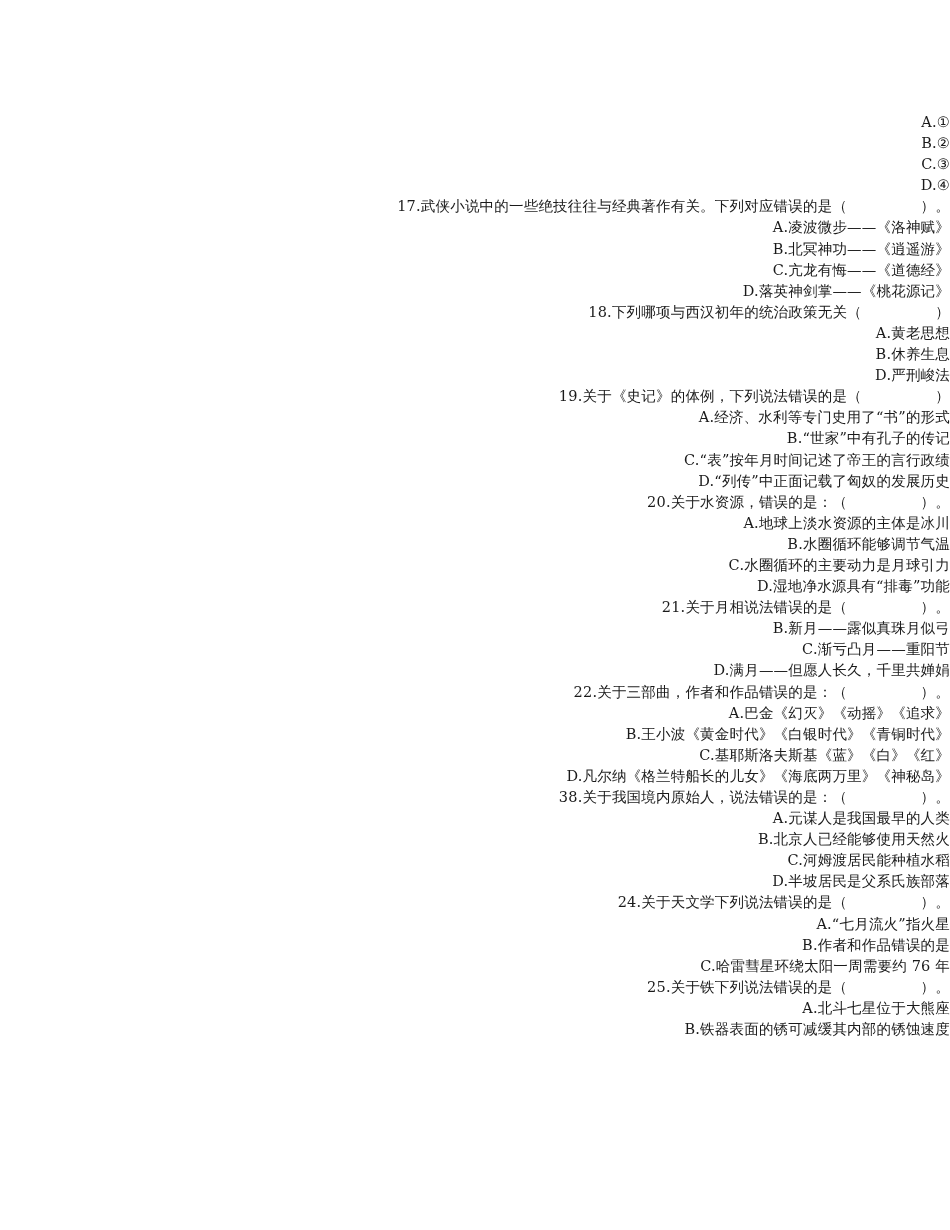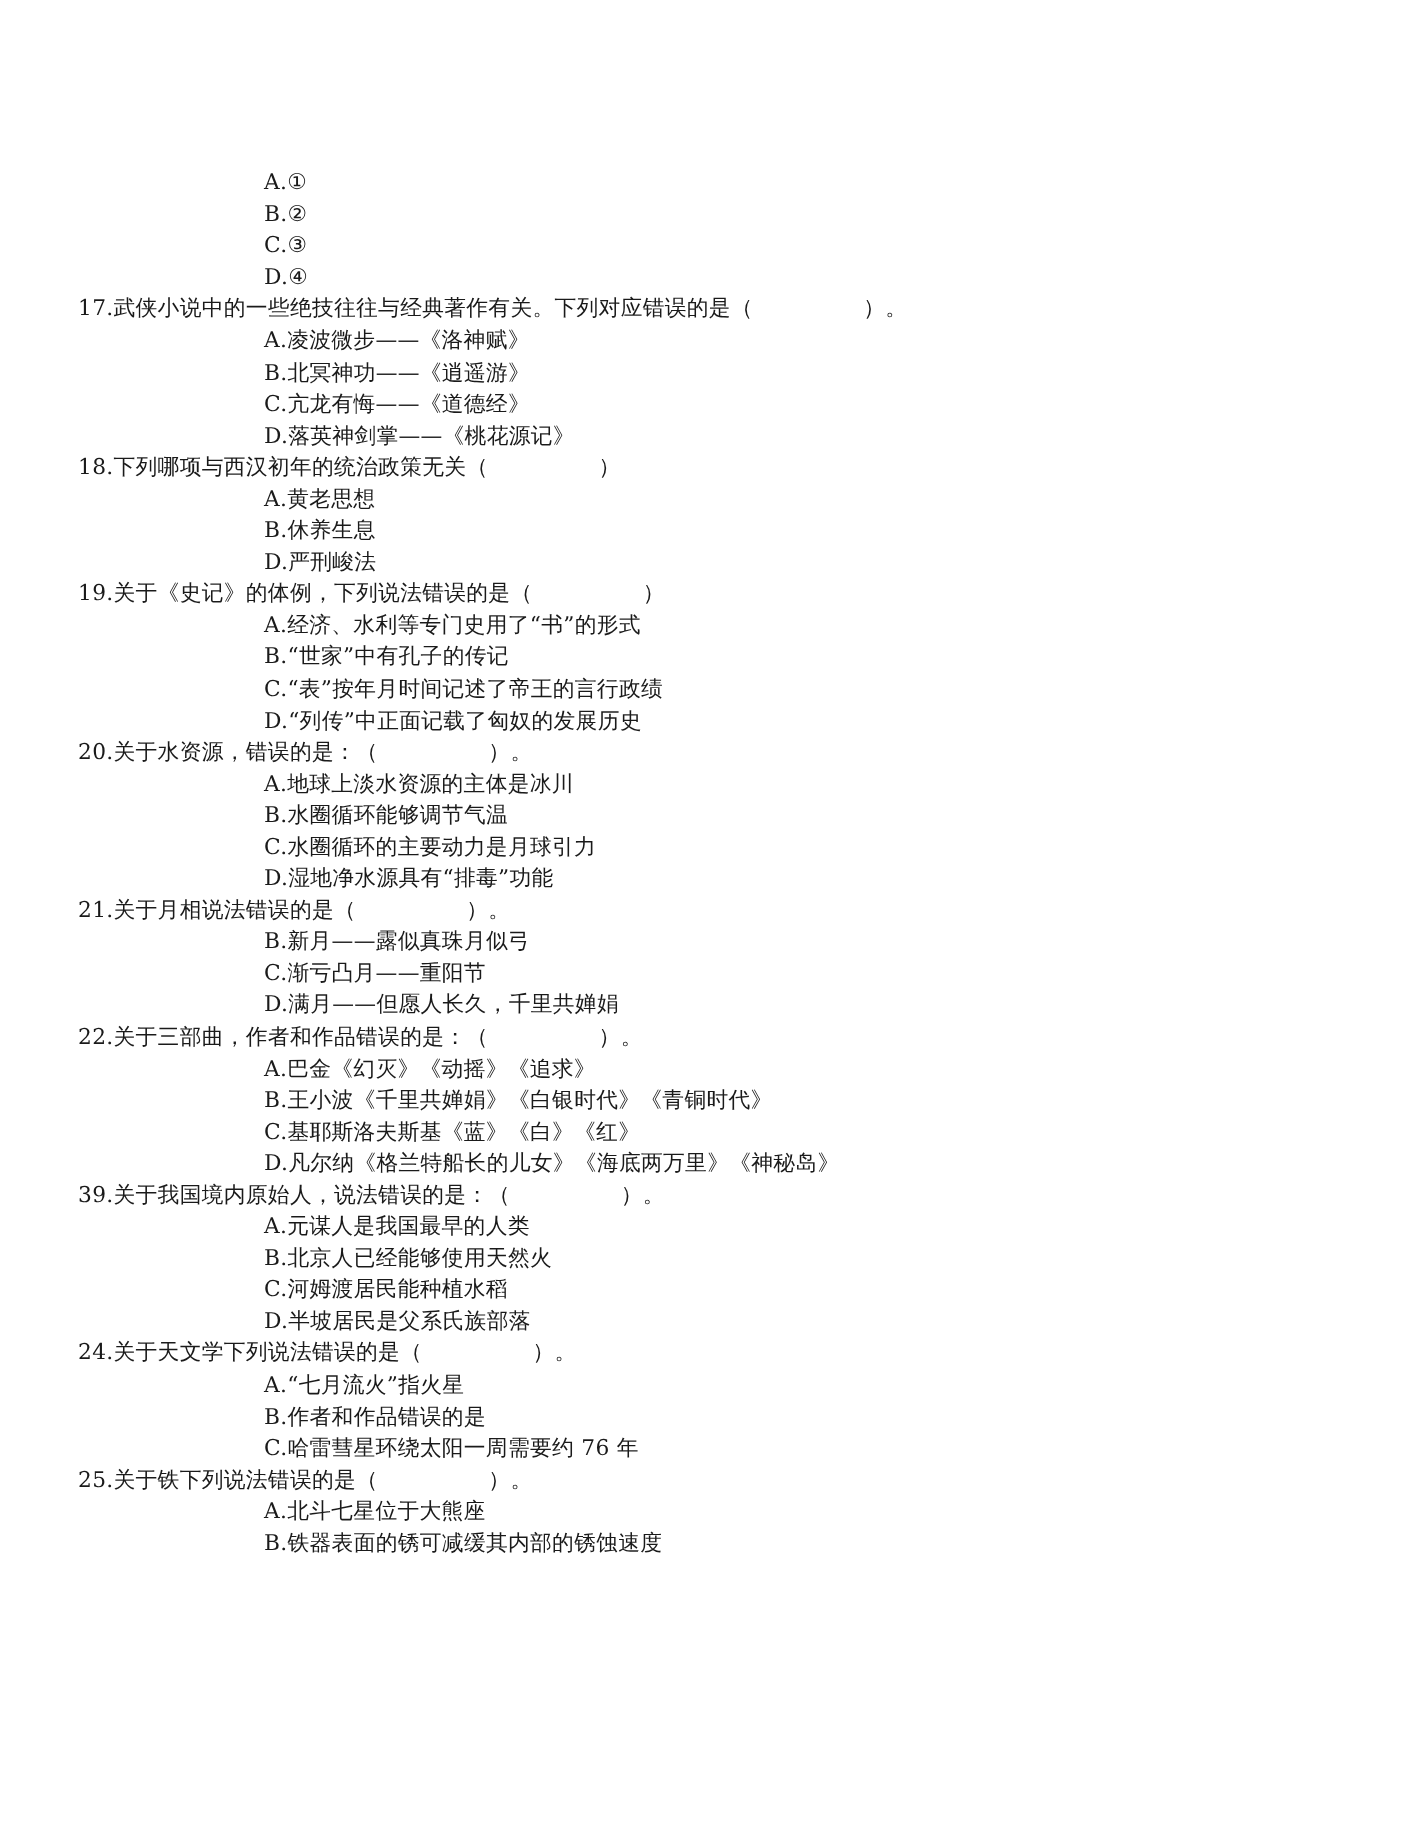--- a/index.html
+++ b/index.html
@@ -21,20 +21,21 @@
       top: 112px;
       width: 950px;
     }
     .line {
       position: relative;
       height: 21.1px;
       line-height: 21px;
       font-size: 14.5px;
       white-space: pre;
       letter-spacing: 0.2px;
+      text-align: right;
     }
     .q-stem {
       padding-left: 52px;
     }
     .q-option {
       padding-left: 176px;
     }
   </style>
 </head>
 <body>
@@ -82,27 +83,27 @@
   <div>
     <div class="line q-stem">21.关于月相说法错误的是（　　　　　）。</div>
     <div class="line q-option">B.新月——露似真珠月似弓</div>
     <div class="line q-option">C.渐亏凸月——重阳节</div>
     <div class="line q-option">D.满月——但愿人长久，千里共婵娟</div>
   </div>
 
   <div>
     <div class="line q-stem">22.关于三部曲，作者和作品错误的是：（　　　　　）。</div>
     <div class="line q-option">A.巴金《幻灭》《动摇》《追求》</div>
-    <div class="line q-option">B.王小波《千里共婵娟》《白银时代》《青铜时代》</div>
+    <div class="line q-option">B.王小波《黄金时代》《白银时代》《青铜时代》</div>
     <div class="line q-option">C.基耶斯洛夫斯基《蓝》《白》《红》</div>
     <div class="line q-option">D.凡尔纳《格兰特船长的儿女》《海底两万里》《神秘岛》</div>
   </div>
 
   <div>
-    <div class="line q-stem">39.关于我国境内原始人，说法错误的是：（　　　　　）。</div>
+    <div class="line q-stem">38.关于我国境内原始人，说法错误的是：（　　　　　）。</div>
     <div class="line q-option">A.元谋人是我国最早的人类</div>
     <div class="line q-option">B.北京人已经能够使用天然火</div>
     <div class="line q-option">C.河姆渡居民能种植水稻</div>
     <div class="line q-option">D.半坡居民是父系氏族部落</div>
   </div>
 
   <div>
     <div class="line q-stem">24.关于天文学下列说法错误的是（　　　　　）。</div>
     <div class="line q-option">A.“七月流火”指火星</div>
     <div class="line q-option">B.作者和作品错误的是</div>

